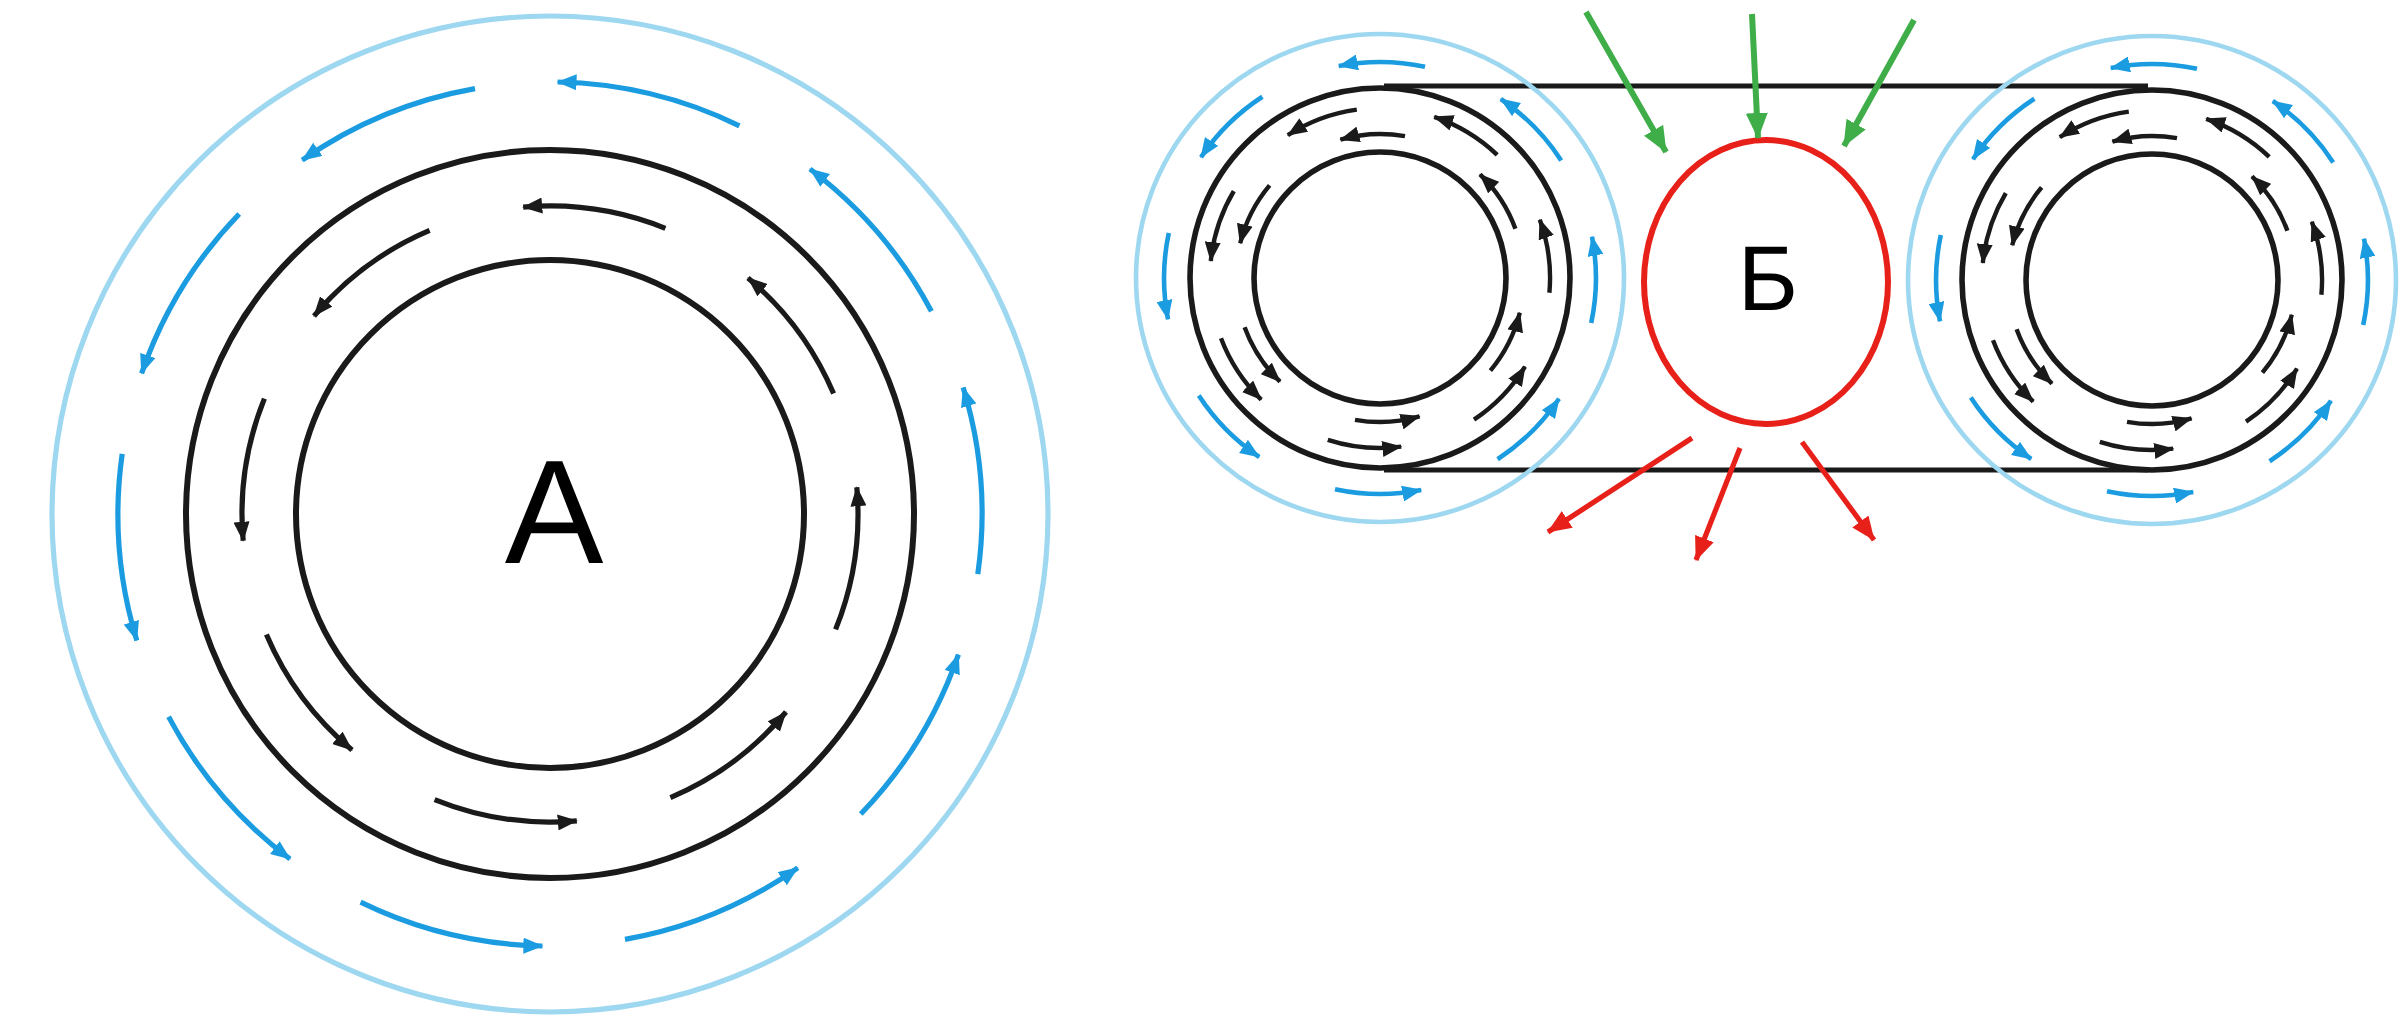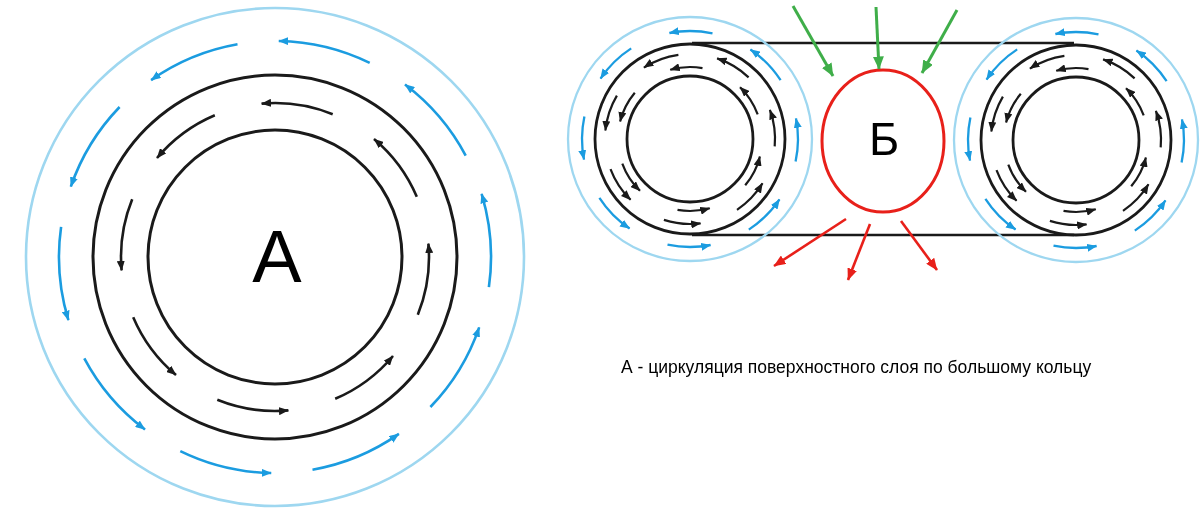--- a/index.html
+++ b/index.html
@@ -144,15 +144,14 @@
       <line x1="846" y1="219" x2="774" y2="266" stroke="#e8201a" stroke-width="2.6" marker-end="url(#m-red)"></line>
       <line x1="870" y1="224" x2="848" y2="280" stroke="#e8201a" stroke-width="2.6" marker-end="url(#m-red)"></line>
       <line x1="901" y1="221" x2="937" y2="270" stroke="#e8201a" stroke-width="2.6" marker-end="url(#m-red)"></line>
     </svg>
 
   <div class="ring-label big">А</div>
 
   <div class="ring-label small">Б</div>
 
   <div class="legend">
-    <div class="legend-line">А - циркуляция поверхностного слоя по большому кольцу</div>
   </div>
 </div>
 
 </body></html>

